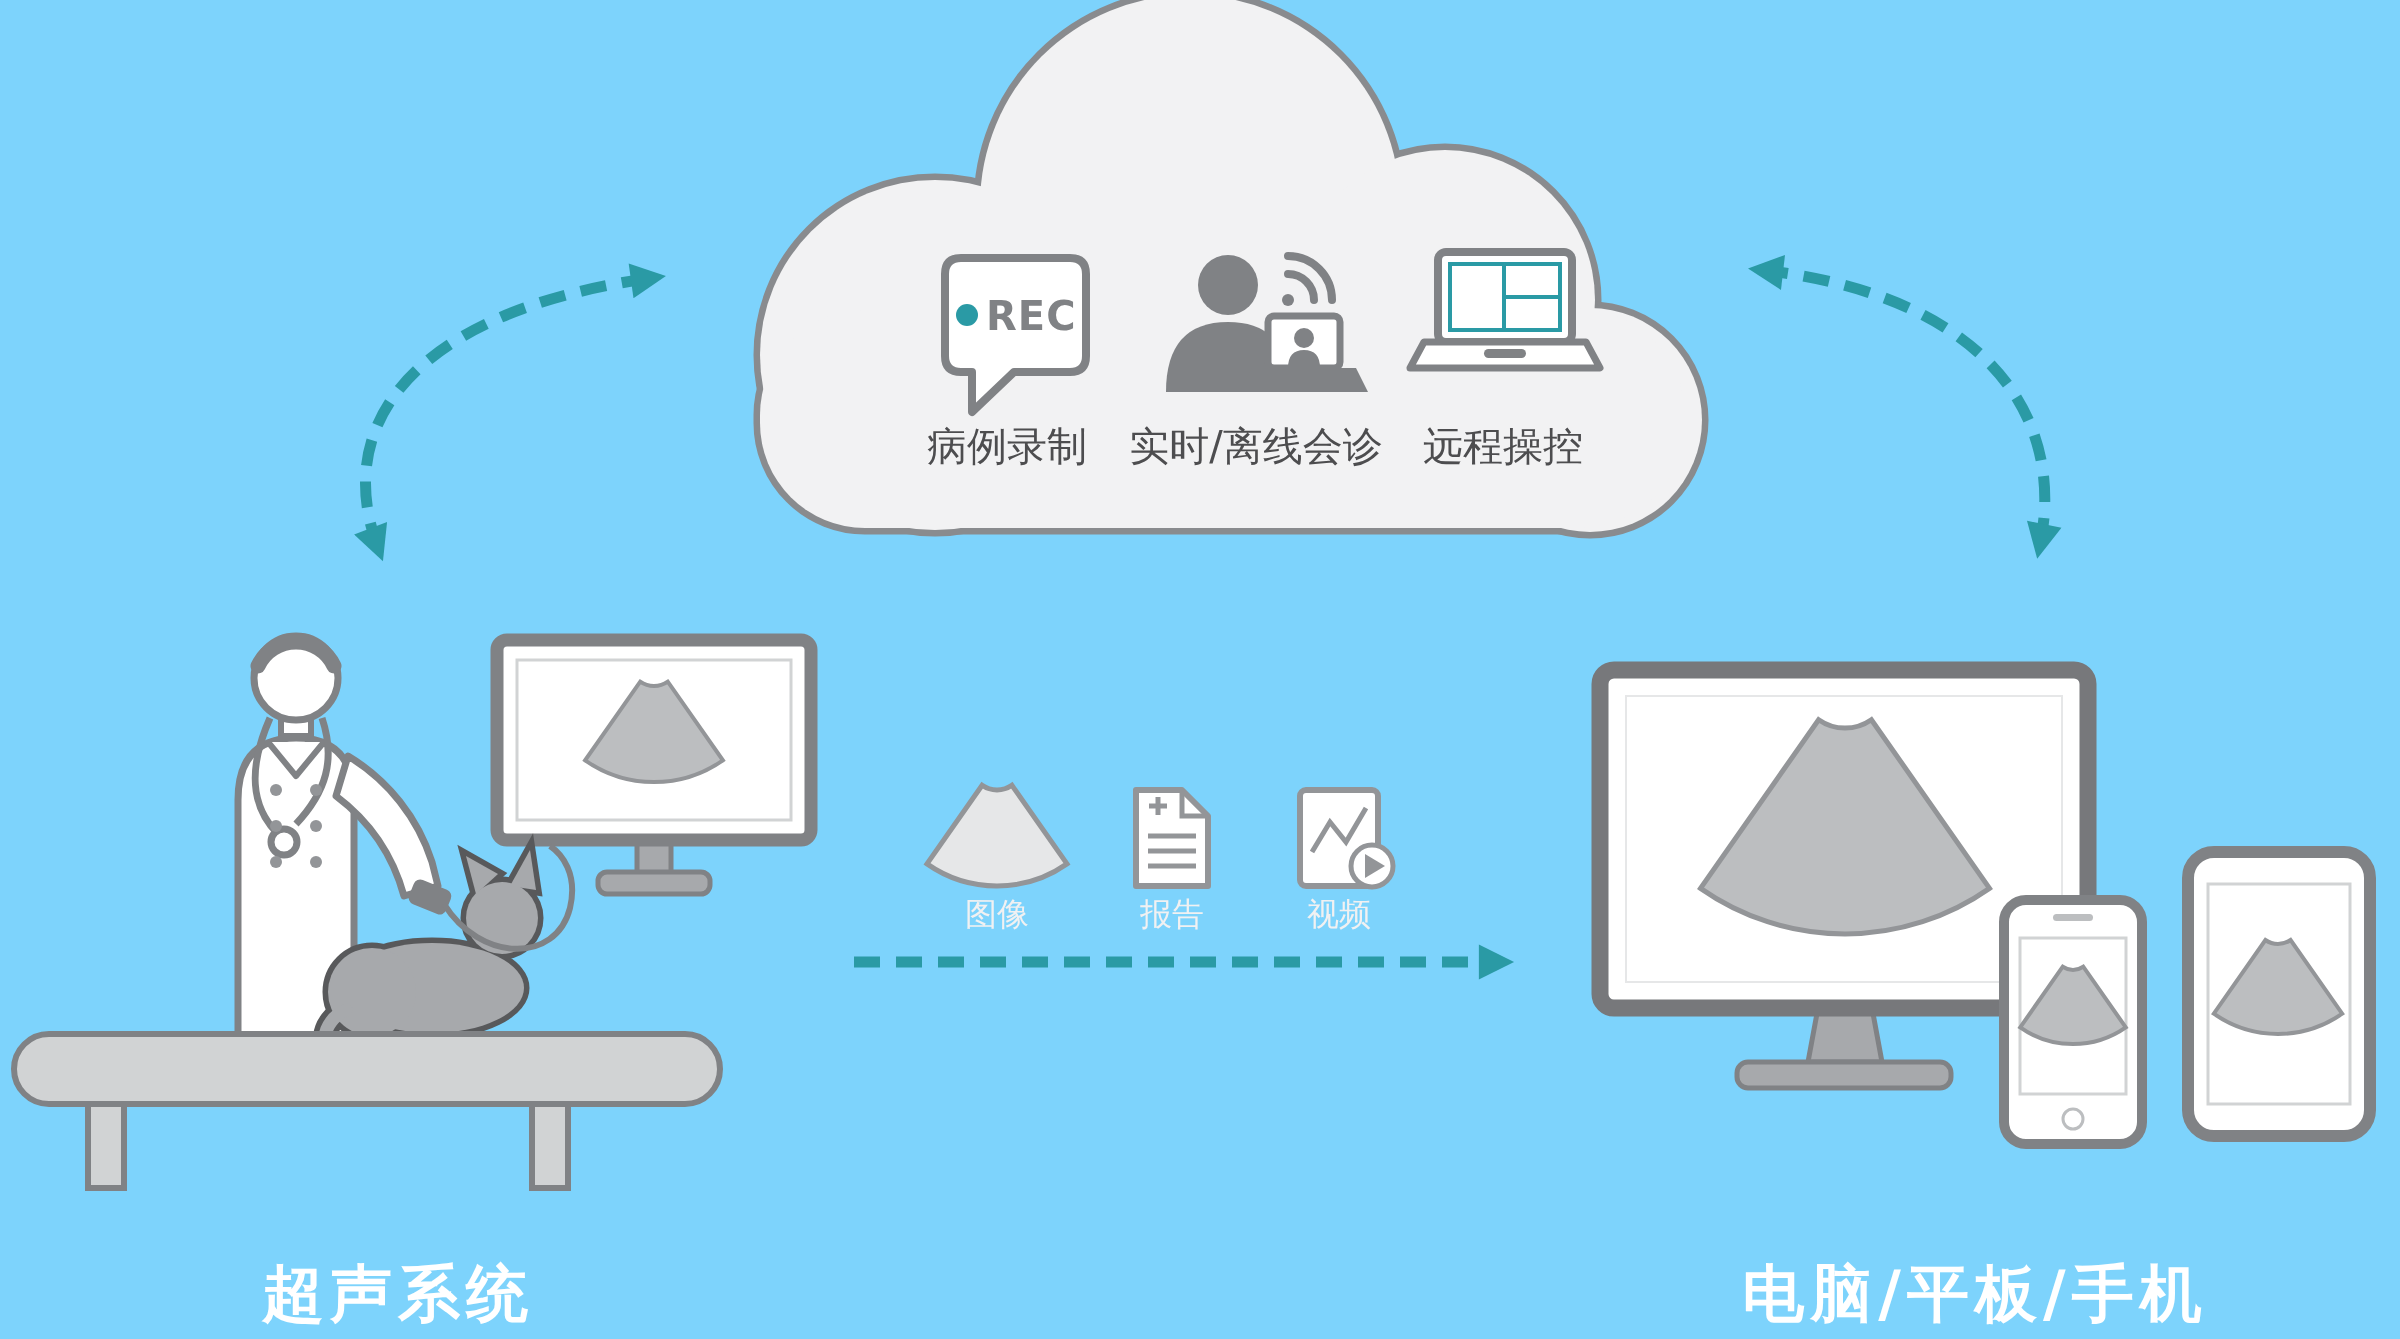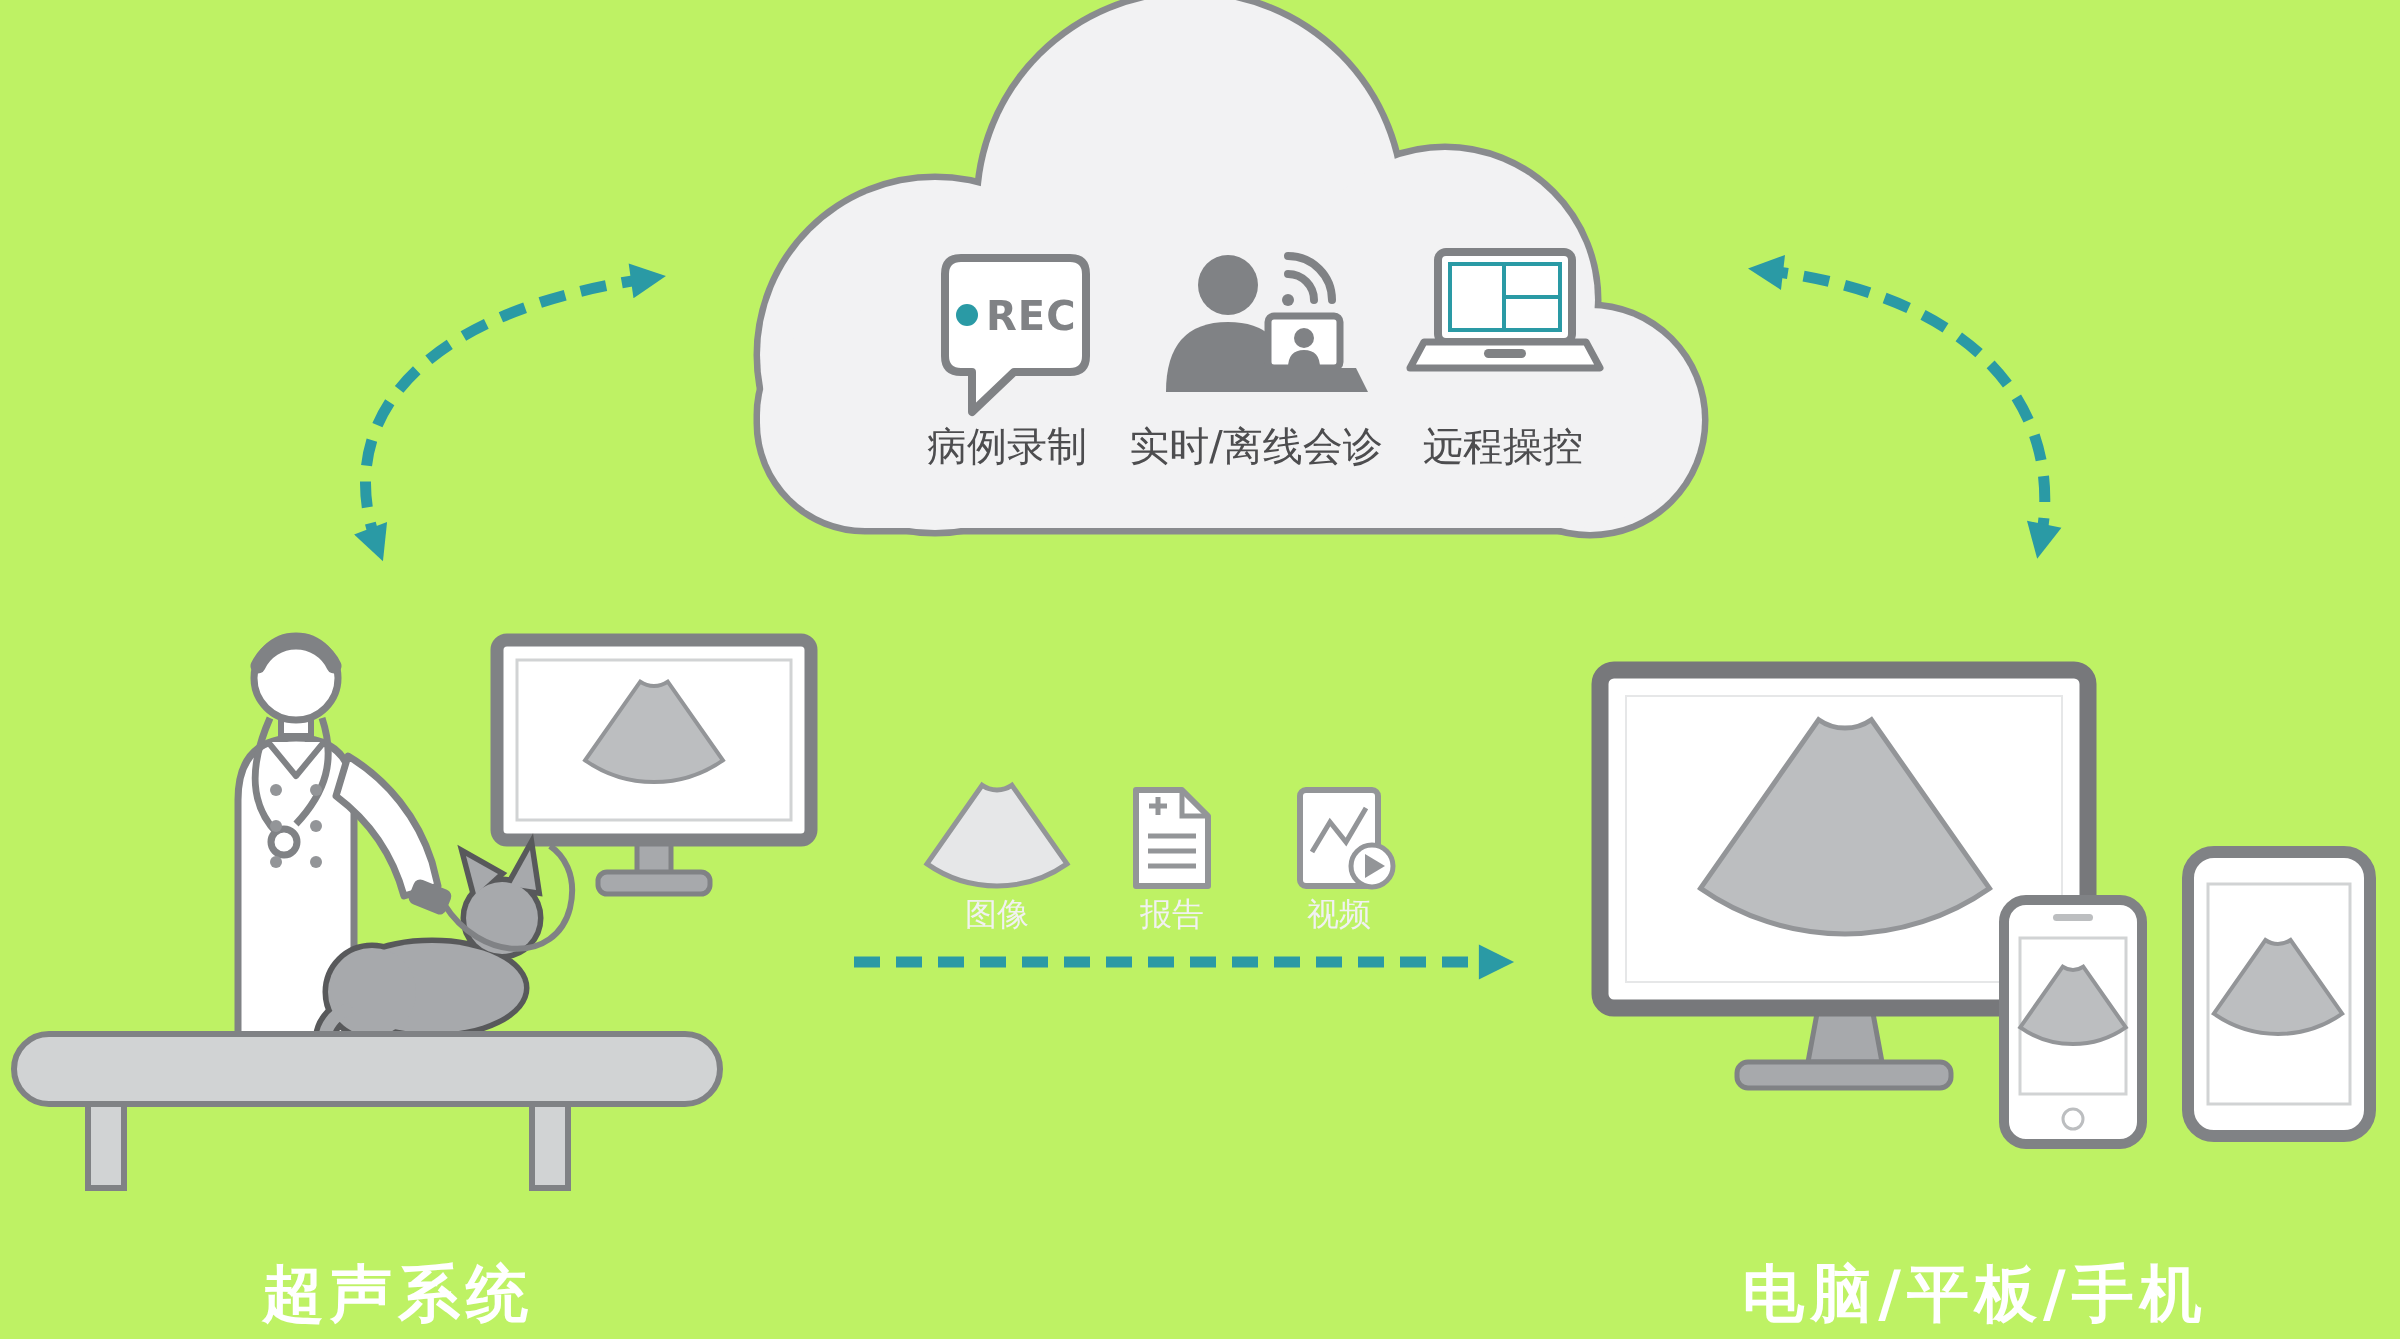--- a/index.html
+++ b/index.html
@@ -1,19 +1,19 @@
 <!DOCTYPE html>
 <html><head>
 <meta charset="utf-8">
 <style>
   html,body{margin:0;padding:0;background:#000;}
   .stage{
     position:relative;
     width:2400px;height:1339px;
-    background:#bef264;
+    background:#7dd3fc;
     overflow:hidden;
     font-family:"DejaVu Sans","Liberation Sans",sans-serif;
   }
   svg{display:block;}
   text{font-family:"DejaVu Sans","Liberation Sans",sans-serif;}
   .cloud-label{font-size:40px;font-weight:500;fill:#4D4D4F;}
   .transfer-label{font-size:32px;font-weight:500;fill:#F1F1F2;}
   .node-label{font-size:62px;font-weight:600;fill:#FFFFFF;letter-spacing:6px;}
   .rec-text{font-size:40px;font-weight:bold;fill:#808285;letter-spacing:1px;}
 </style>

